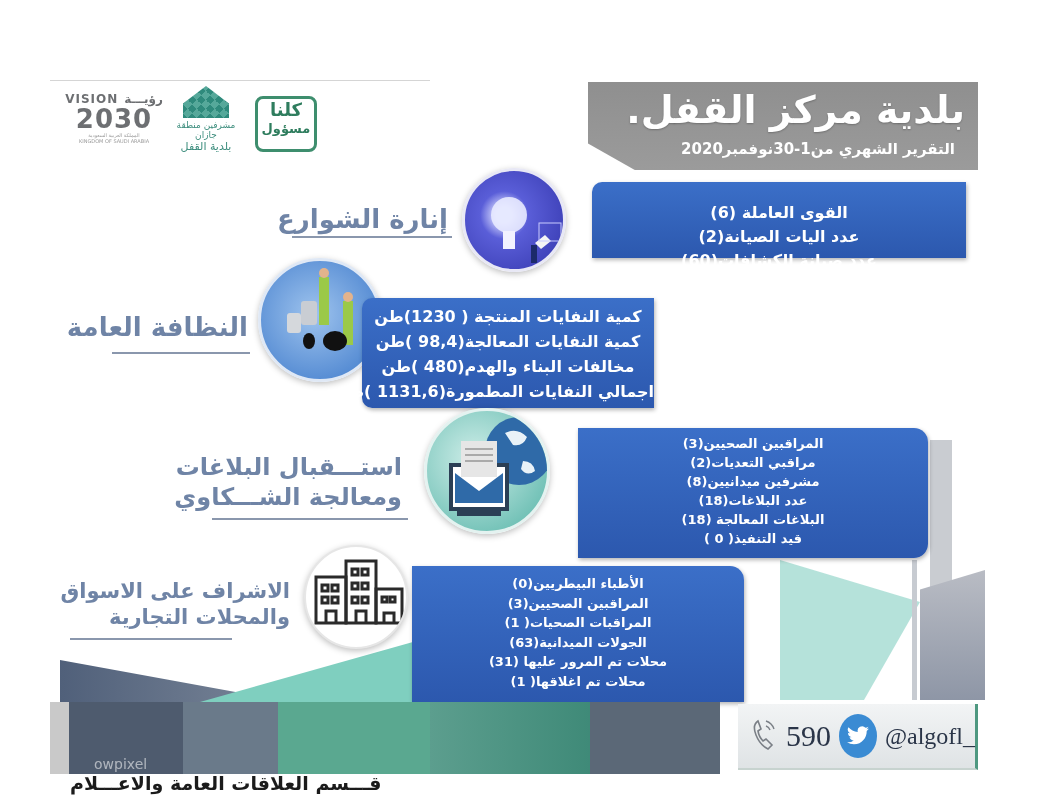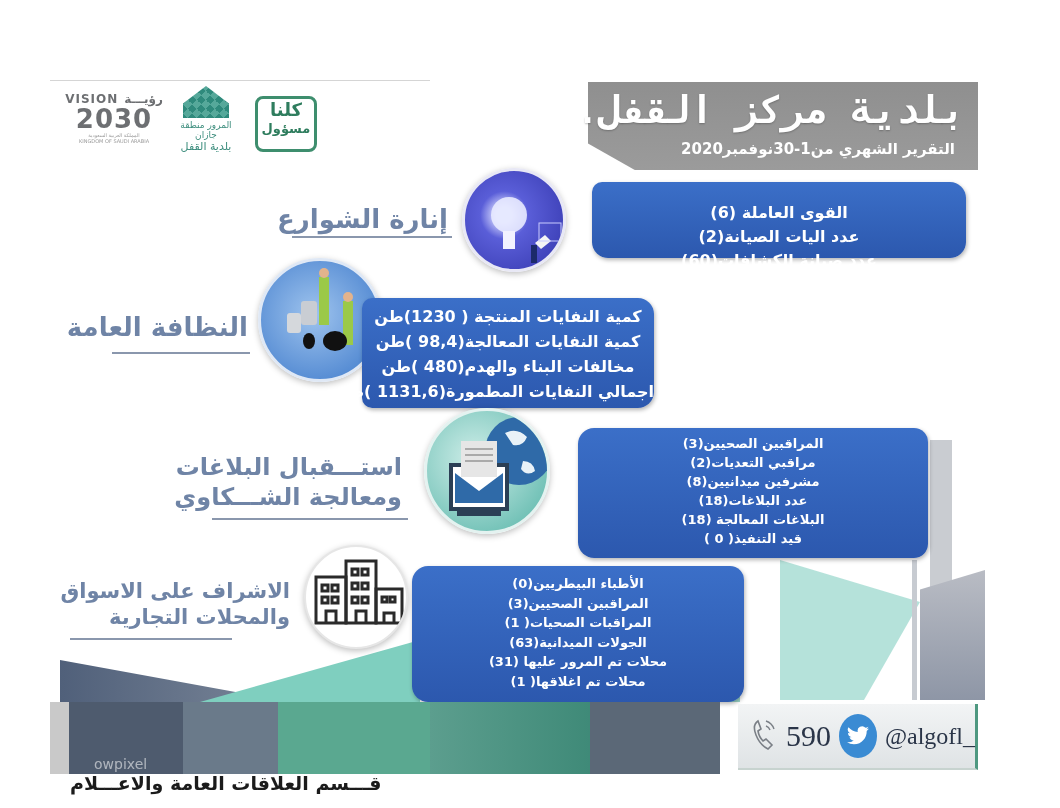--- a/index.html
+++ b/index.html
@@ -11,21 +11,21 @@
   .bg-gray-right { left: 930px; top: 440px; width: 22px; height: 160px; background: #c9ccd1; }
   .bg-gray-tall { left: 920px; top: 570px; width: 65px; height: 130px; background: linear-gradient(180deg,#b9bcc4,#8e96a6); clip-path: polygon(0 15%,100% 0,100% 100%,0 100%); }
   .bg-strip-v { left: 912px; top: 560px; width: 5px; height: 140px; background: #c7cbd1; }
   .bg-teal-1 { left: 780px; top: 560px; width: 140px; height: 140px; background: #a8ddd3; clip-path: polygon(0 0,100% 30%,60% 100%,0 100%); opacity: .85; }
   .bg-dark-tri { left: 60px; top: 660px; width: 230px; height: 42px; background: linear-gradient(90deg,#50607a,#7b8799); clip-path: polygon(0 0,100% 100%,0 100%); }
   .bg-teal-tri { left: 200px; top: 640px; width: 220px; height: 62px; background: #7fcfbf; clip-path: polygon(100% 0,100% 100%,0 100%); }
   .bg-teal-light { left: 560px; top: 665px; width: 180px; height: 37px; background: #9ed8cb; clip-path: polygon(20% 0,100% 0,100% 100%,0 100%); }
 
   
   .header-banner { left: 588px; top: 82px; width: 390px; height: 88px; background: linear-gradient(180deg,#8f8f8f,#9b9b9b); clip-path: polygon(0 0,100% 0,100% 100%,12% 100%,0 70%); }
-  .header-title { right: 95px; top: 88px; color: #ffffff; font-size: 38px; font-weight: bold; direction: rtl; white-space: nowrap; text-shadow: 0 1px 2px rgba(0,0,0,.25); font-family: Liberation Mono, monospace; }
+  .header-title { right: 95px; top: 88px; color: #ffffff; font-size: 38px; font-weight: bold; direction: rtl; white-space: nowrap; text-shadow: 0 1px 2px rgba(0,0,0,.25); }
   .header-sub { right: 105px; top: 140px; color: #ffffff; font-size: 15px; font-weight: bold; direction: rtl; white-space: nowrap; }
   .top-line { left: 50px; top: 80px; width: 380px; height: 1px; background: #d5d5d5; }
 
   
   .logo-vision { left: 66px; top: 92px; width: 96px; height: 60px; }
   .vision-top { font-size: 12px; color: #6d6f72; letter-spacing: 1px; font-weight: bold; display:flex; gap:6px; justify-content: center; }
   .vision-num { font-size: 26px; font-weight: bold; color: #6d6f72; text-align: center; line-height: 26px; letter-spacing: 1px; }
   .vision-sub { font-size: 5px; color: #9a9a9a; text-align: center; line-height: 6px; }
   .logo-balad { left: 170px; top: 86px; width: 72px; height: 68px; }
   .balad-mark { width: 46px; height: 32px; margin: 0 auto; background:
@@ -42,21 +42,21 @@
   .sec-line { height: 2px; background: #8a97ad; }
 
   
   .circle { border-radius: 50%; overflow: hidden; box-shadow: 0 2px 6px rgba(0,0,0,.25); }
   .c-light { left: 462px; top: 168px; width: 104px; height: 104px; background: radial-gradient(circle at 40% 45%, #d6d9ff 0 10%, #5a5ed8 30%, #3e41b8 80%); border: 3px solid #e8e8f5; }
   .c-clean { left: 258px; top: 258px; width: 124px; height: 124px; background: radial-gradient(circle at 45% 45%, #9fc4ee, #4a83cf 85%); border: 3px solid #dfe8f5; }
   .c-mail { left: 424px; top: 408px; width: 126px; height: 126px; background: radial-gradient(circle at 40% 40%, #cfeee9, #6dbfb4 80%); border: 3px solid #e4f2f0; }
   .c-build { left: 304px; top: 545px; width: 104px; height: 104px; background: #ffffff; border: 2px solid #e6e6e6; }
 
   
-  .info-box { background: linear-gradient(180deg,#3b6fc8 0%,#2c58ae 100%); color: #ffffff; direction: rtl; text-align: center; font-weight: bold; box-shadow: 1px 2px 4px rgba(0,0,0,.3); border-radius: 16px; }
+  .info-box { background: linear-gradient(180deg,#3b6fc8 0%,#2c58ae 100%); color: #ffffff; direction: rtl; text-align: center; font-weight: bold; box-shadow: 1px 2px 4px rgba(0,0,0,.3); }
   .box-light { left: 592px; top: 182px; width: 374px; height: 76px; font-size: 16px; line-height: 24px; padding-top: 19px; border-top-left-radius: 10px; }
   .box-clean { left: 362px; top: 298px; width: 292px; height: 110px; font-size: 16px; line-height: 25px; padding-top: 6px; border-top-left-radius: 10px; border-bottom-left-radius: 10px; }
   .box-reports { left: 578px; top: 428px; width: 350px; height: 130px; font-size: 13px; line-height: 19px; padding-top: 6px; border-top-right-radius: 14px; border-bottom-right-radius: 14px; }
   .box-markets { left: 412px; top: 566px; width: 332px; height: 136px; font-size: 13px; line-height: 19.5px; padding-top: 8px; border-top-right-radius: 14px; }
   .info-line { display: block; white-space: nowrap; }
   .footer-left { left: 50px; top: 702px; width: 380px; height: 72px; background: linear-gradient(90deg,#c9c9c9 0 5%,#4e5b6e 5% 35%,#6a7a8a 35% 60%,#5aa890 60%); }
   .footer-mid { left: 430px; top: 702px; width: 160px; height: 72px; background: linear-gradient(90deg,#5c9e8e,#3f8a78); }
   .footer-dark { left: 590px; top: 702px; width: 130px; height: 72px; background: #5b6877; }
   .footer-contact { left: 738px; top: 704px; width: 240px; height: 66px; background: linear-gradient(180deg,#f2f4f5,#dfe3e5); border-right: 3px solid #4e9880; border-bottom: 2px solid #c7d3cf; display: flex; align-items: center; padding-left: 14px; gap: 8px; }
   .footer-dept { left: 70px; top: 732px; color: #1b1b1b; font-size: 19px; font-weight: bold; direction: rtl; white-space: nowrap; margin-top: 40px; }
@@ -85,21 +85,21 @@
   <div class="vision-top">
       <span>VISION</span>
       <span>رؤيـــة</span>
     </div>
   <div class="vision-num">2030</div>
   <div class="vision-sub">المملكة العربية السعودية</div>
   <div class="vision-sub">KINGDOM OF SAUDI ARABIA</div>
 </div>
 <div class="abs logo-balad">
   <div class="balad-mark"></div>
-  <div class="balad-t1">المرور منطقة جازان</div>
+  <div class="balad-t1">مشرفين منطقة جازان</div>
   <div class="balad-t2">بلدية القفل</div>
 </div>
 <div class="abs logo-kulluna">
   <div class="kul-1">كلنا</div>
   <div class="kul-2">مسؤول</div>
 </div>
 
 <div class="abs sec-title" style="right:612px; top:204px; font-size:26px;">إنارة الشوارع</div>
 <div class="abs sec-line" style="left:292px; top:236px; width:160px;"></div>
 <div class="abs circle c-light">

